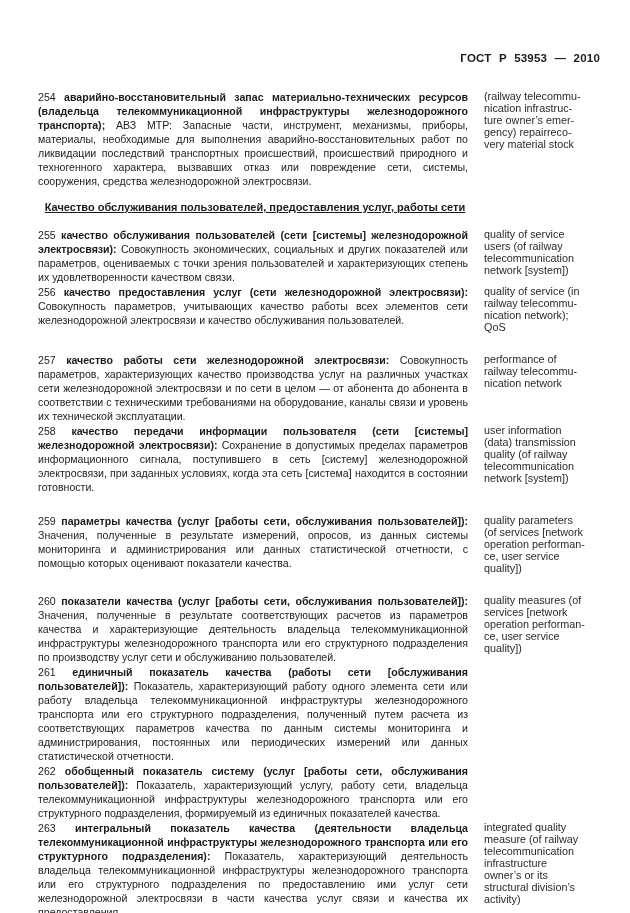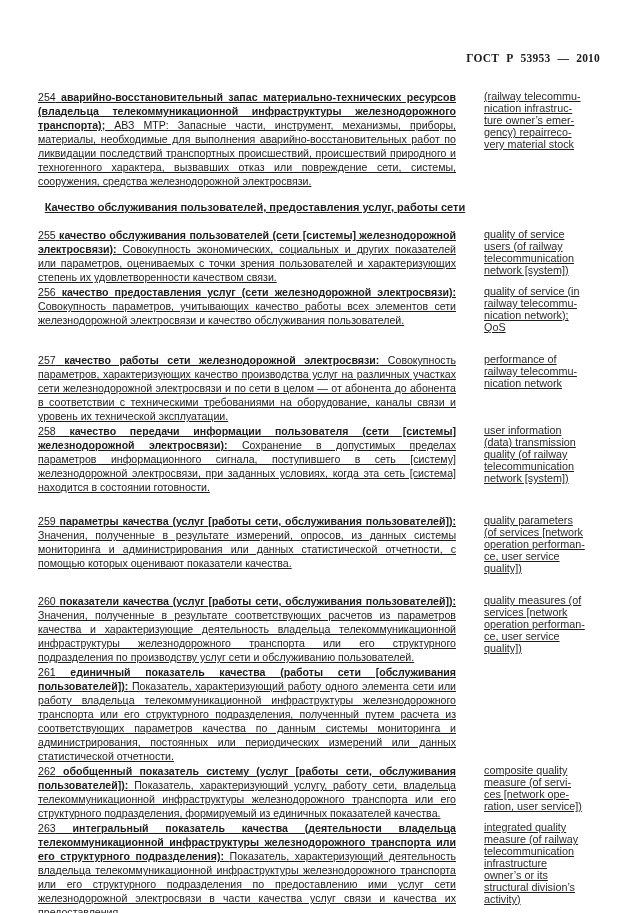--- a/index.html
+++ b/index.html
@@ -20,30 +20,28 @@
   .header {
     text-align: right;
     margin-bottom: 24px;
   }
   .doc-code {
     font-weight: bold;
     font-size: 11.5px;
     word-spacing: 4px;
     letter-spacing: 0.2px;
     white-space: nowrap;
-    font-family: Liberation Serif, serif;
   }
   .content { width: 100%; }
   .entry {
     display: grid;
     grid-template-columns: 1fr 116px;
-    column-gap: 28px;
+    column-gap: 16px;
     align-items: start;
     margin-bottom: 1px;
-    text-decoration: underline;
   }
   .gap-sm { margin-top: 20px; }
   .ru {
     font-size: 10.6px;
     line-height: 14px;
     text-align: justify;
     color: #1c1c1c;
   }
   .ru .num { font-weight: normal; }
   .ru .term { font-weight: bold; }
@@ -133,24 +131,20 @@
 ce, user service
 quality])</p>
     </div>
 
     <div class="entry">
       <p class="ru"><span class="num">261</span> <span class="term">единичный показатель качества (работы сети [обслуживания пользователей]):</span> <span class="def">Показатель, характеризующий работу одного элемента сети или работу владельца телекоммуникационной инфраструктуры железнодорожного транспорта или его структурного подразделения, полученный путем расчета из соответствующих параметров качества по данным системы мониторинга и администрирования, постоянных или периодических измерений или данных статистической отчетности.</span></p>
     </div>
 
     <div class="entry">
       <p class="ru"><span class="num">262</span> <span class="term">обобщенный показатель систему (услуг [работы сети, обслуживания пользователей]):</span> <span class="def">Показатель, характеризующий услугу, работу сети, владельца телекоммуникационной инфраструктуры железнодорожного транспорта или его структурного подразделения, формируемый из единичных показателей качества.</span></p>
-      <p class="en">composite quality
-measure (of servi-
-ces [network ope-
-ration, user service])</p>
     </div>
 
     <div class="entry">
       <p class="ru"><span class="num">263</span> <span class="term">интегральный показатель качества (деятельности владельца телекоммуникационной инфраструктуры железнодорожного транспорта или его структурного подразделения):</span> <span class="def">Показатель, характеризующий деятельность владельца телекоммуникационной инфраструктуры железнодорожного транспорта или его структурного подразделения по предоставлению ими услуг сети железнодорожной электросвязи в части качества услуг связи и качества их предоставления.</span></p>
       <p class="en">integrated quality
 measure (of railway
 telecommunication
 infrastructure
 owner’s or its
 structural division’s

